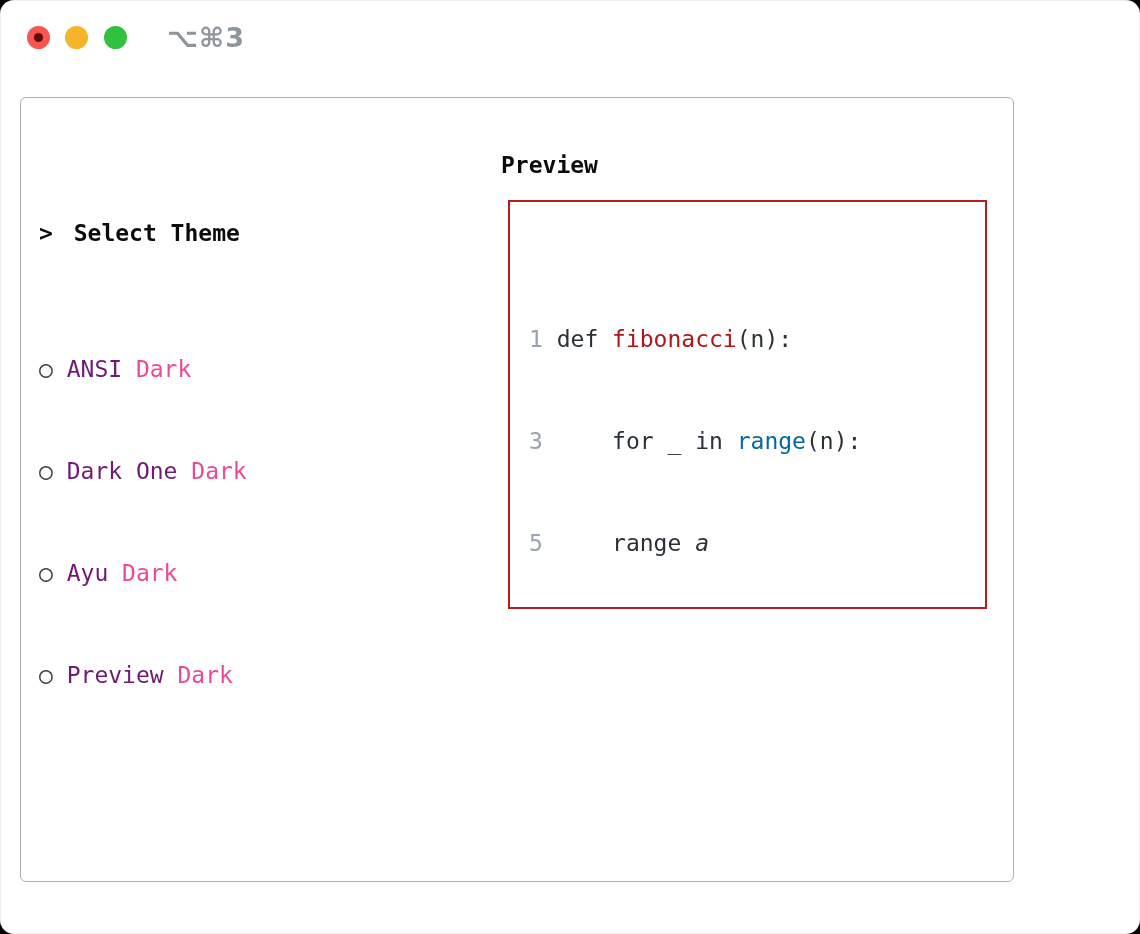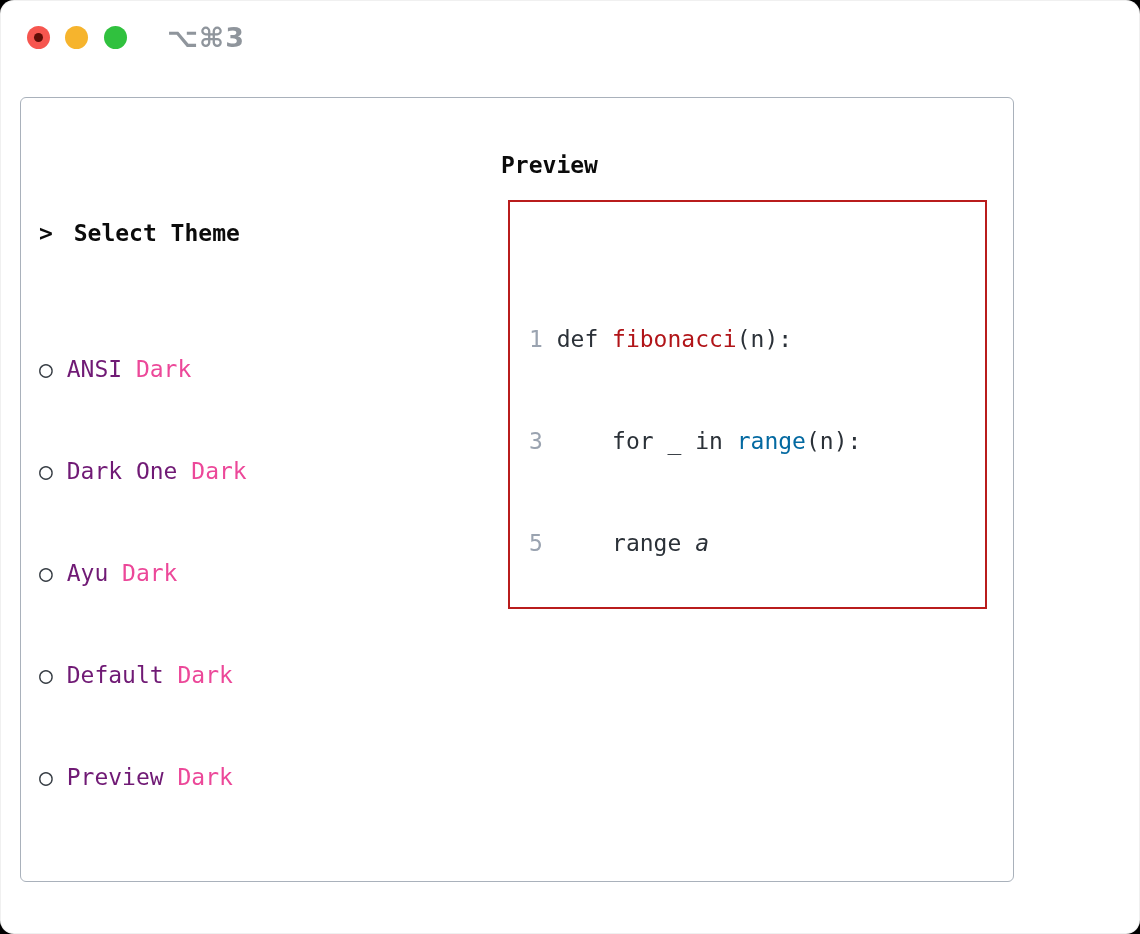--- a/index.html
+++ b/index.html
@@ -74,21 +74,20 @@
   </div>
 
   <div class="panel">
 
     <div class="leftcol">
       <div class="row"><span class="cursor">&gt;</span><span class="h1">Select Theme</span></div>
 
       <div class="row"><span class="bullet">○</span><span class="name">ANSI</span><span class="name-gap"></span><span class="variant">Dark</span></div>
       <div class="row"><span class="bullet">○</span><span class="name">Dark One</span><span class="name-gap"></span><span class="variant">Dark</span></div>
       <div class="row"><span class="bullet">○</span><span class="name">Ayu</span><span class="name-gap"></span><span class="variant">Dark</span></div>
-      <div class="row"><span class="bullet">○</span><span class="name">Default</span><span class="name-gap"></span><span class="variant">Dark</span></div>
       <div class="row"><span class="bullet">○</span><span class="name">Preview</span><span class="name-gap"></span><span class="variant">Dark</span></div>
       
       
       
       
       
       
 
       
       

